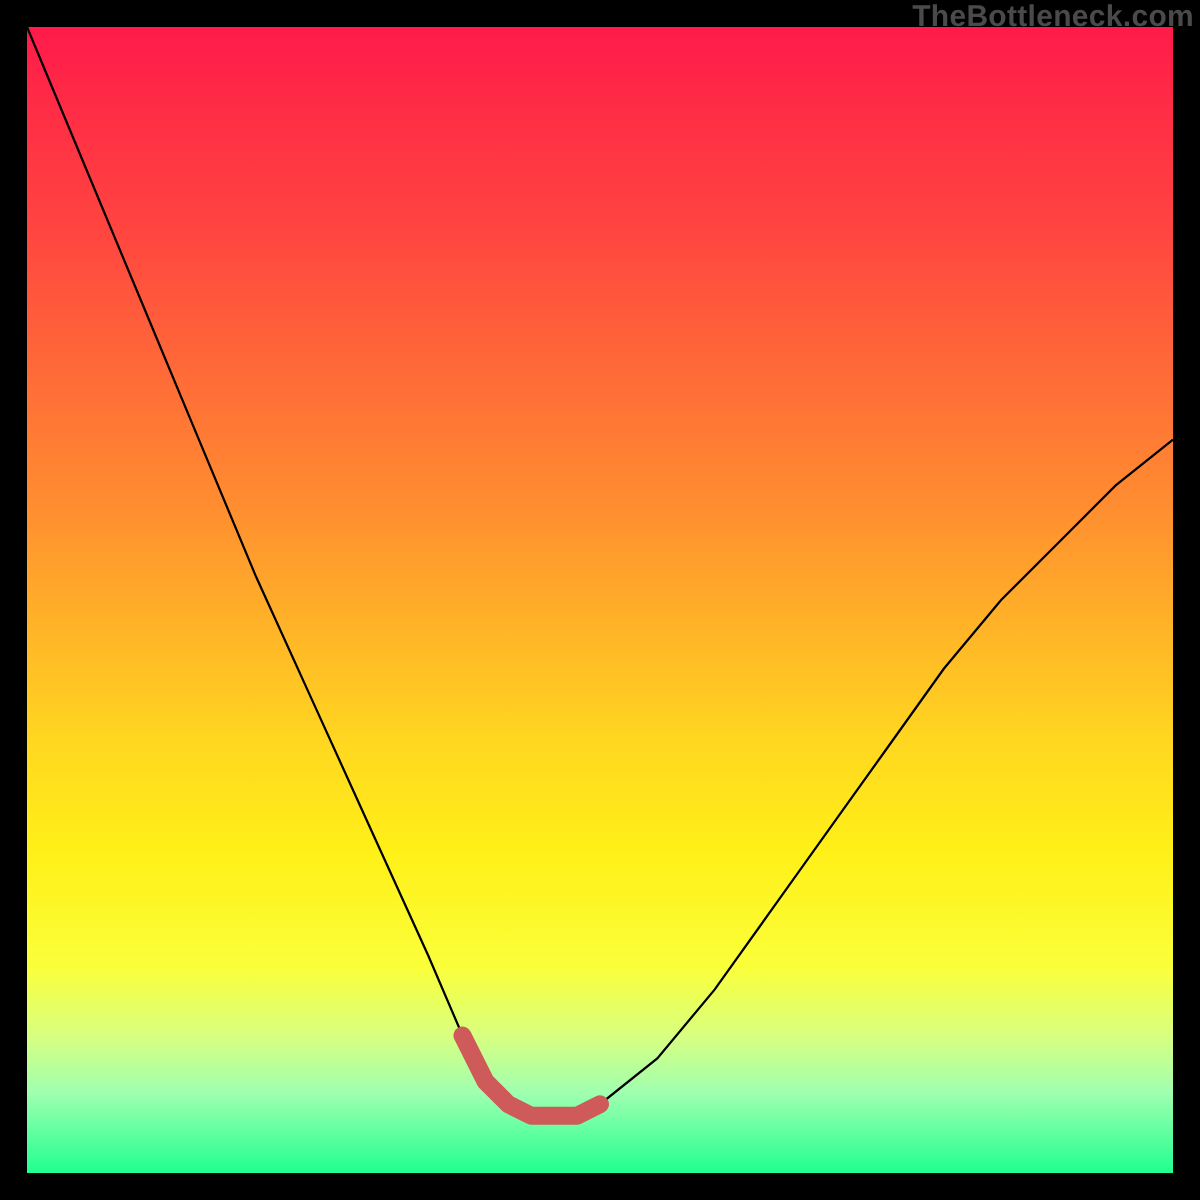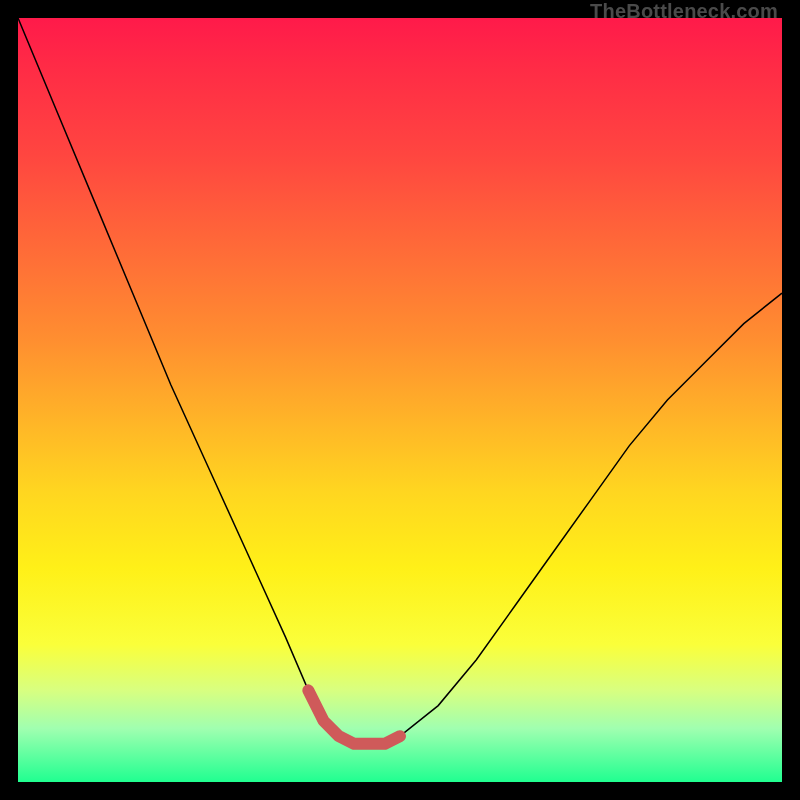--- a/index.html
+++ b/index.html
@@ -43,21 +43,21 @@
     position: absolute;
     left: 0;
     top: 0;
     width: 764px;
     height: 764px;
     overflow: visible;
   }
   .watermark {
     position: absolute;
     top: 0px;
-    right: 22px;
+    right: 4px;
     color: #4a4a4a;
     font-size: 20px;
     font-weight: 600;
     letter-spacing: 0.2px;
     user-select: none;
   }
 </style>
 </head>
 <body>
 

